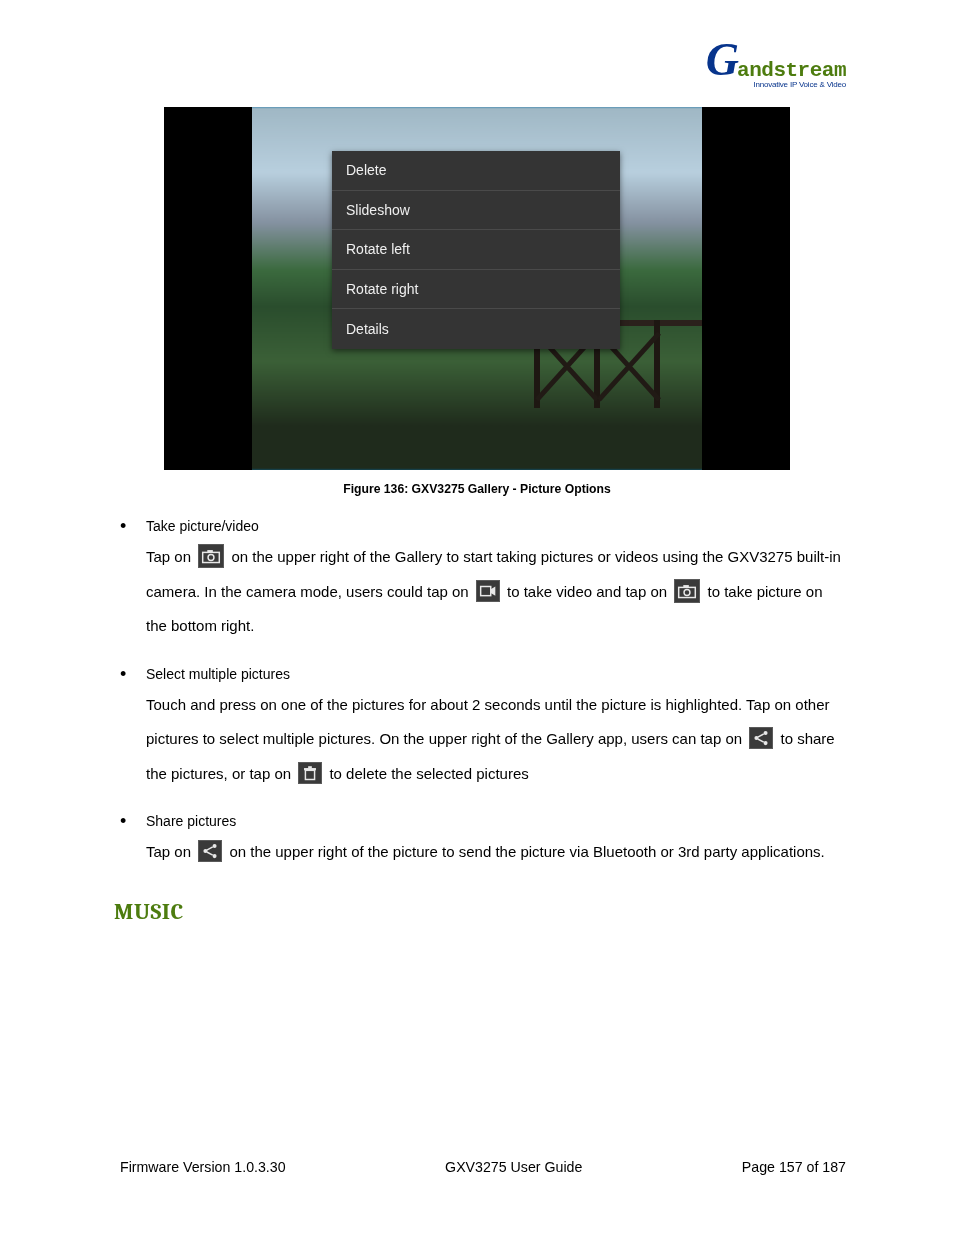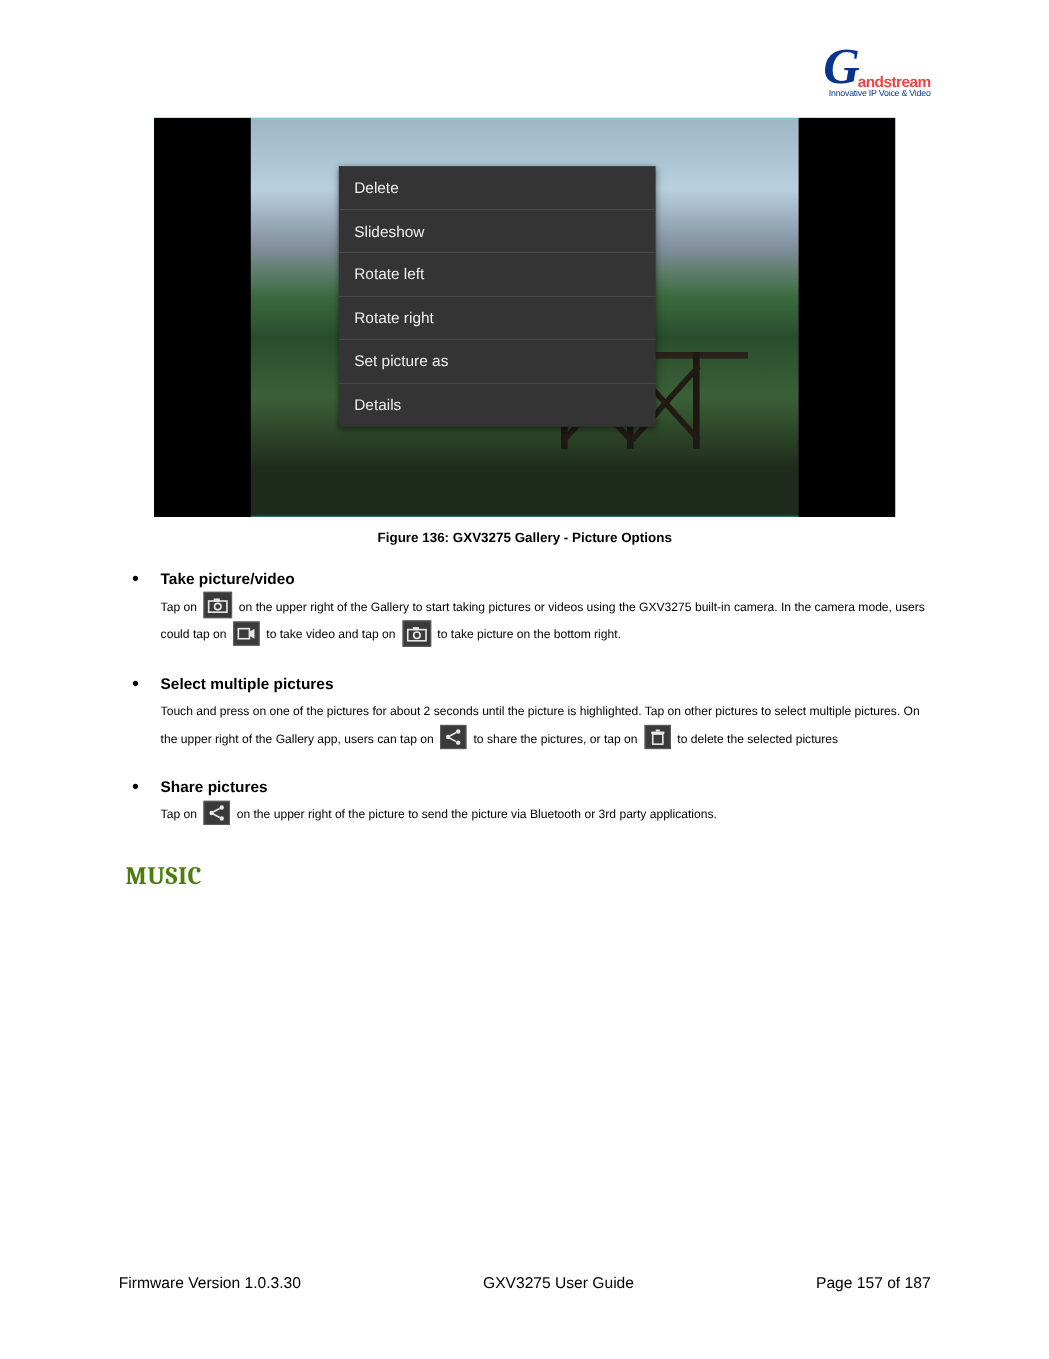--- a/index.html
+++ b/index.html
@@ -2,24 +2,24 @@
 <html><head>
   <meta charset="utf-8">
   <style>
     * { box-sizing: border-box; margin: 0; padding: 0; }
     body { width: 954px; height: 1235px; background: #fff; font-family: Arial, Helvetica, sans-serif; color: #000; position: relative; }
     .page { padding: 50px 108px 0 108px; }
     .logo-wrap { display: flex; justify-content: flex-end; margin-bottom: 18px; }
     .logo { text-align: right; }
     .logo-row { display: flex; align-items: flex-end; }
     .logo-g { font-family: Georgia, 'Times New Roman', serif; font-style: italic; font-size: 46px; font-weight: 700; color: #07348c; line-height: 0.7; margin-right: -2px; transform: translateY(-6px); }
-    .logo-name { font-family: Liberation Sans, sans-serif; font-weight: 700; color: #ef4444; font-size: 14px; letter-spacing: -0.5px; }
+    .logo-name { font-family: Liberation Mono, monospace; font-weight: 700; color: #4d7c0f; font-size: 21px; letter-spacing: -0.5px; }
     .logo-tag { font-size: 8px; color: #07348c; letter-spacing: -0.2px; margin-top: -2px; text-align: right; }
 
-    .screenshot { width: 674px; height: 363px; margin: 0 auto 12px auto; position: relative; overflow: hidden; background: #5eead4; padding-left: 12px; }
+    .screenshot { width: 626px; height: 363px; margin: 0 auto 12px auto; position: relative; overflow: hidden; background: #0369a1; padding-left: 12px; }
     .bg-left { position: absolute; left: 0; top: 0; width: 88px; height: 100%; background: #000; }
     .bg-right { position: absolute; right: 0; top: 0; width: 88px; height: 100%; background: #000; }
     .photo { position: absolute; left: 72px; top: 0; right: 72px; bottom: 0; background: 
       linear-gradient(180deg,#9fb7c4 0%, #b8cfde 18%, #8491a0 32%, #3b6a3e 45%, #2a4d2d 55%, #3b6037 70%, #1f2b1c 88%);
       filter: blur(1.2px);
     }
     .rail { position: absolute; bottom: 60px; left: 360px; width: 180px; height: 90px; }
     .rail::before { content: ""; position: absolute; top: 0; left: 0; right: 0; height: 6px; background: #2b211c; }
     .rail .post { position: absolute; width: 6px; height: 88px; background: #1e1712; top: 0; }
     .rail .p1 { left: 10px; } .rail .p2 { left: 70px; } .rail .p3 { left: 130px; }
@@ -32,30 +32,30 @@
     .menu { position: absolute; left: 168px; top: 44px; width: 288px; background: #343434; box-shadow: 0 2px 6px rgba(0,0,0,.5); }
     .menu-item { height: 39.5px; border-bottom: 1px solid #4a4a4a; display: flex; align-items: center; padding: 0 14px; color: #efefef; font-size: 14px; }
     .menu-item:last-child { border-bottom: none; }
 
     .figcap { text-align: center; font-size: 12.2px; font-weight: 700; margin-bottom: 22px; }
 
     .content { padding-left: 6px; }
     ul.doc { list-style: none; }
     ul.doc > li { position: relative; padding-left: 32px; margin-bottom: 22px; }
     ul.doc > li::before { content: "•"; position: absolute; left: 6px; top: 0; font-size: 18px; line-height: 16px; }
-    .bh { font-weight: 700; font-size: 14px; margin-bottom: 6px; }
-    .p { font-size: 11px; line-height: 2.3; }
+    .bh { font-weight: 400; font-size: 14px; margin-bottom: 6px; }
+    .p { font-size: 15px; line-height: 2.3; }
 
     .inlicon { display: inline-block; width: 26px; height: 24px; background: #3a3a3a; border: 1px solid #5a5a5a; position: relative; vertical-align: middle; margin: 0 3px; transform: translateY(-2px); }
     .inlicon svg { position: absolute; inset: 0; }
     .inlicon.sm { width: 24px; height: 22px; }
 
     .section-heading { font-family: "Cambria", "Times New Roman", serif; font-weight: 700; color: #4d7c0f; font-size: 23px; margin-top: 28px; letter-spacing: 0.5px; }
 
-    .footer { position: absolute; bottom: 60px; left: 108px; right: 108px; display: flex; justify-content: space-between; font-size: 14.2px; align-items: flex-end; }
+    .footer { position: absolute; bottom: 60px; left: 120px; right: 108px; display: flex; justify-content: space-between; font-size: 14.2px; align-items: flex-end; }
   </style>
 </head>
 <body>
 
 <div class="page">
 
   <div class="logo-wrap">
     <div class="logo">
       <div class="logo-row">
         <span class="logo-g">G</span>
@@ -74,21 +74,20 @@
       <span class="x x1"></span>
         <span class="x x2"></span>
     </div>
     <div class="bg-left"></div>
     <div class="bg-right"></div>
     <div class="menu">
       <div class="menu-item">Delete</div>
       <div class="menu-item">Slideshow</div>
       <div class="menu-item">Rotate left</div>
       <div class="menu-item">Rotate right</div>
-      <div class="menu-item">Set picture as</div>
       <div class="menu-item">Details</div>
     </div>
   </div>
 
   <div class="figcap">Figure 136: GXV3275 Gallery - Picture Options</div>
 
   <div class="content">
     <ul class="doc">
       <li>
         <div class="bh">Take picture/video</div>

